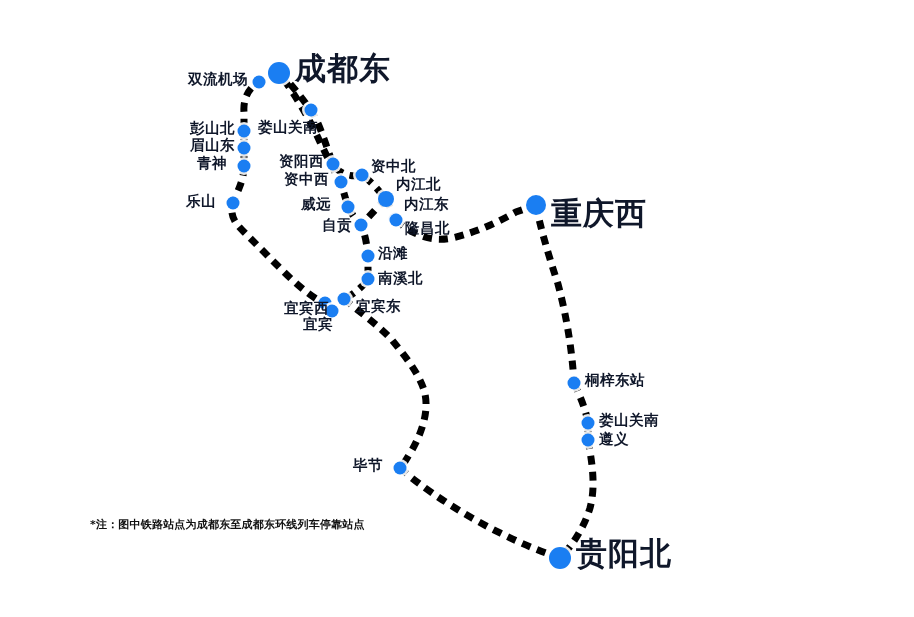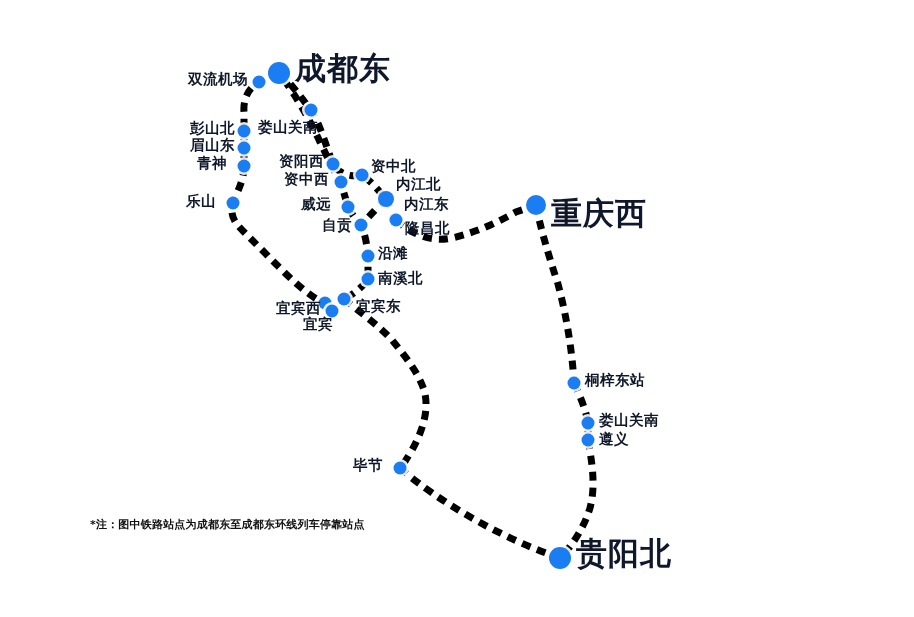--- a/index.html
+++ b/index.html
@@ -154,21 +154,21 @@
       <div class="label station" style="left: 371px; top: 160px;">资中北</div>
       <div class="label station" style="left: 284px; top: 173px;">资中西</div>
       <div class="label station" style="left: 396px; top: 178px;">内江北</div>
       <div class="label station" style="left: 404px; top: 198px;">内江东</div>
       <div class="label station" style="left: 301px; top: 198px;">威远</div>
       <div class="label station" style="left: 322px; top: 219px;">自贡</div>
       <div class="label station" style="left: 405px; top: 222px;">隆昌北</div>
       <div class="label station" style="left: 378px; top: 247px;">沿滩</div>
       <div class="label station" style="left: 378px; top: 272px;">南溪北</div>
       <div class="label station" style="left: 356px; top: 300px;">宜宾东</div>
-      <div class="label station" style="left: 276px; top: 302px;">宜宾西</div>
+      <div class="label station" style="left: 284px; top: 302px;">宜宾西</div>
       <div class="label station" style="left: 303px; top: 318px;">宜宾</div>
       <div class="label station" style="left: 353px; top: 459px;">毕节</div>
       <div class="label station" style="left: 585px; top: 374px;">桐梓东站</div>
       <div class="label station" style="left: 599px; top: 414px;">娄山关南</div>
       <div class="label station" style="left: 599px; top: 433px;">遵义</div>
       <div class="label hub" style="left: 295px; top: 55px;">成都东</div>
       <div class="label hub" style="left: 551px; top: 200px;">重庆西</div>
       <div class="label hub" style="left: 576px; top: 540px;">贵阳北</div>
     </div>
 

